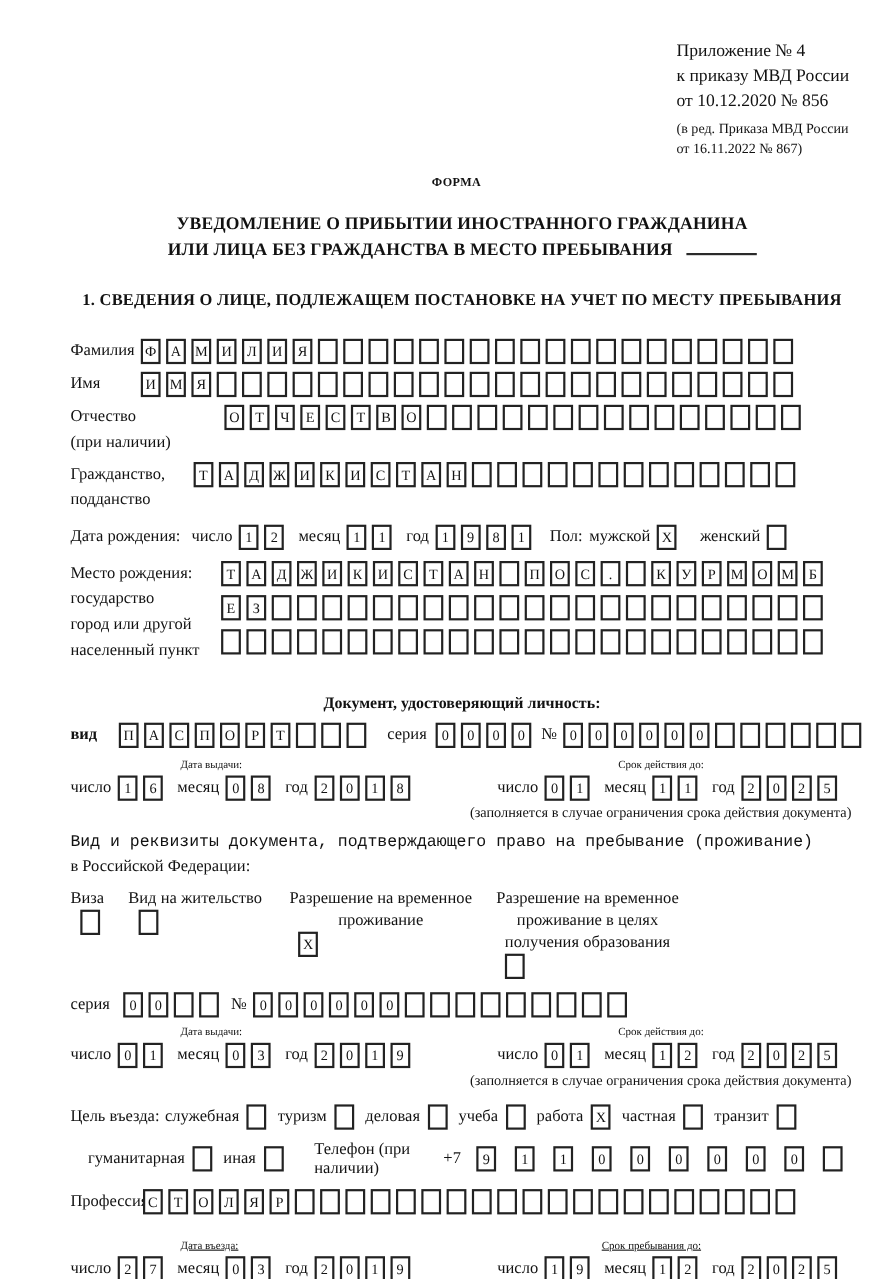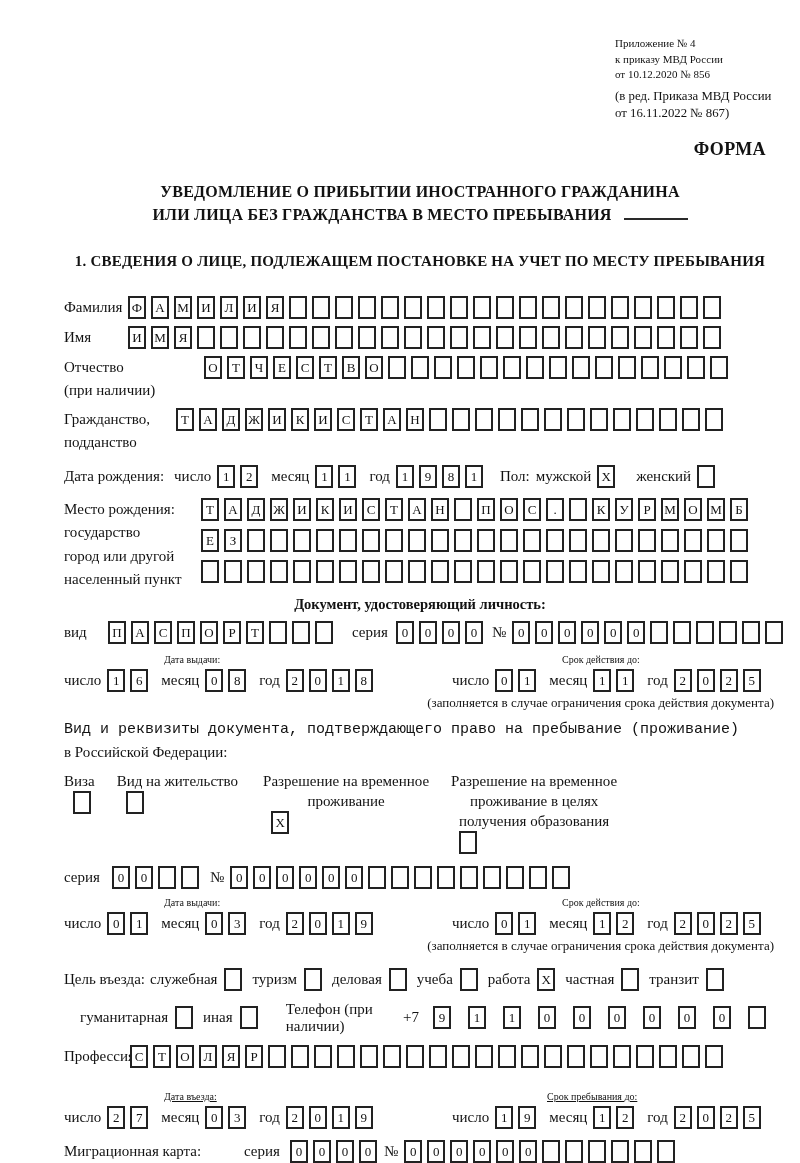--- a/index.html
+++ b/index.html
@@ -1,41 +1,41 @@
 <!DOCTYPE html>
 <html><head>
 <meta charset="utf-8">
 <style>
   html,body{margin:0;padding:0;background:#fff;}
   body{width:800px;height:1163px;overflow:hidden;color:#121212;
        font-family:"Liberation Serif","DejaVu Serif",serif;font-size:15px;}
   .page{box-sizing:border-box;width:800px;height:1163px;padding:36px 24px 0 64px;}
 
   
-  .appendix{margin-left:551px;font-size:11px;line-height:1.42;}
+  .appendix{margin-left:551px;font-size:16px;line-height:1.42;}
   .edition{margin-left:551px;font-size:12.8px;line-height:1.38;margin-top:5px;}
-  .forma{font-weight:bold;font-size:18px;text-align:right;padding-right:10px;margin-top:16px;letter-spacing:.4px;}
+  .forma{font-weight:bold;font-size:11px;text-align:center;padding-right:10px;margin-top:16px;letter-spacing:.4px;}
   .title{font-weight:bold;font-size:16px;text-align:center;margin-top:20px;line-height:1.45;letter-spacing:.2px;}
   .blank-line{display:inline-block;width:64px;border-bottom:2px solid #2a2a2a;height:14px;margin-left:12px;}
   .section{font-weight:bold;font-size:15px;text-align:center;margin-top:26px;letter-spacing:.2px;}
 
   
   .r{display:flex;align-items:flex-start;margin-top:7px;}
   .lbl{flex:none;line-height:23px;}
   .sub{line-height:22px;}
   .cells{display:flex;flex:none;}
   .cell{display:inline-flex;flex:none;align-items:center;justify-content:center;
         width:14px;height:19px;border:2px solid #222;margin-right:5px;
         font-size:13px;line-height:1;background:#fff;}
   .stack{display:flex;flex-direction:column;}
   .gap8{height:8px;flex:none;}
 
   .w64{width:64px;} .w140{width:140px;} .w112{width:112px;} .w137{width:137px;}
 
-  .center-b{font-weight:bold;font-size:14.5px;text-align:center;margin-top:4px;}
+  .center-b{font-weight:bold;font-size:14.5px;text-align:center;margin-top:28px;}
 
   .dgroup{display:flex;align-items:center;flex:none;}
   .dgroup .dl{margin-right:6px;}
   .dgroup .cells{margin-right:8px;}
   .twocol{display:flex;margin-top:10px;}
   .col1{width:388px;flex:none;}
   .colhead{font-size:10px;}
   .note{font-size:13px;text-align:right;margin-top:3px;padding-right:2px;}
 
   .optrow{display:flex;align-items:flex-start;margin-top:10px;}
@@ -320,21 +320,21 @@
           <span class="cell"></span>
           <span class="cell"></span>
           <span class="cell"></span>
         </div>
     </div>
   </div>
 
   <div class="center-b">Документ, удостоверяющий личность:</div>
 
   <div class="r" style="align-items:center;margin-top:8px;">
-    <div class="lbl" style="width:44px;">вид</div>
+    <div class="lbl" style="width:44px;font-weight:bold;">вид</div>
     <div class="cells">
         <span class="cell">П</span>
         <span class="cell">А</span>
         <span class="cell">С</span>
         <span class="cell">П</span>
         <span class="cell">О</span>
         <span class="cell">Р</span>
         <span class="cell">Т</span>
         <span class="cell"></span>
         <span class="cell"></span>

